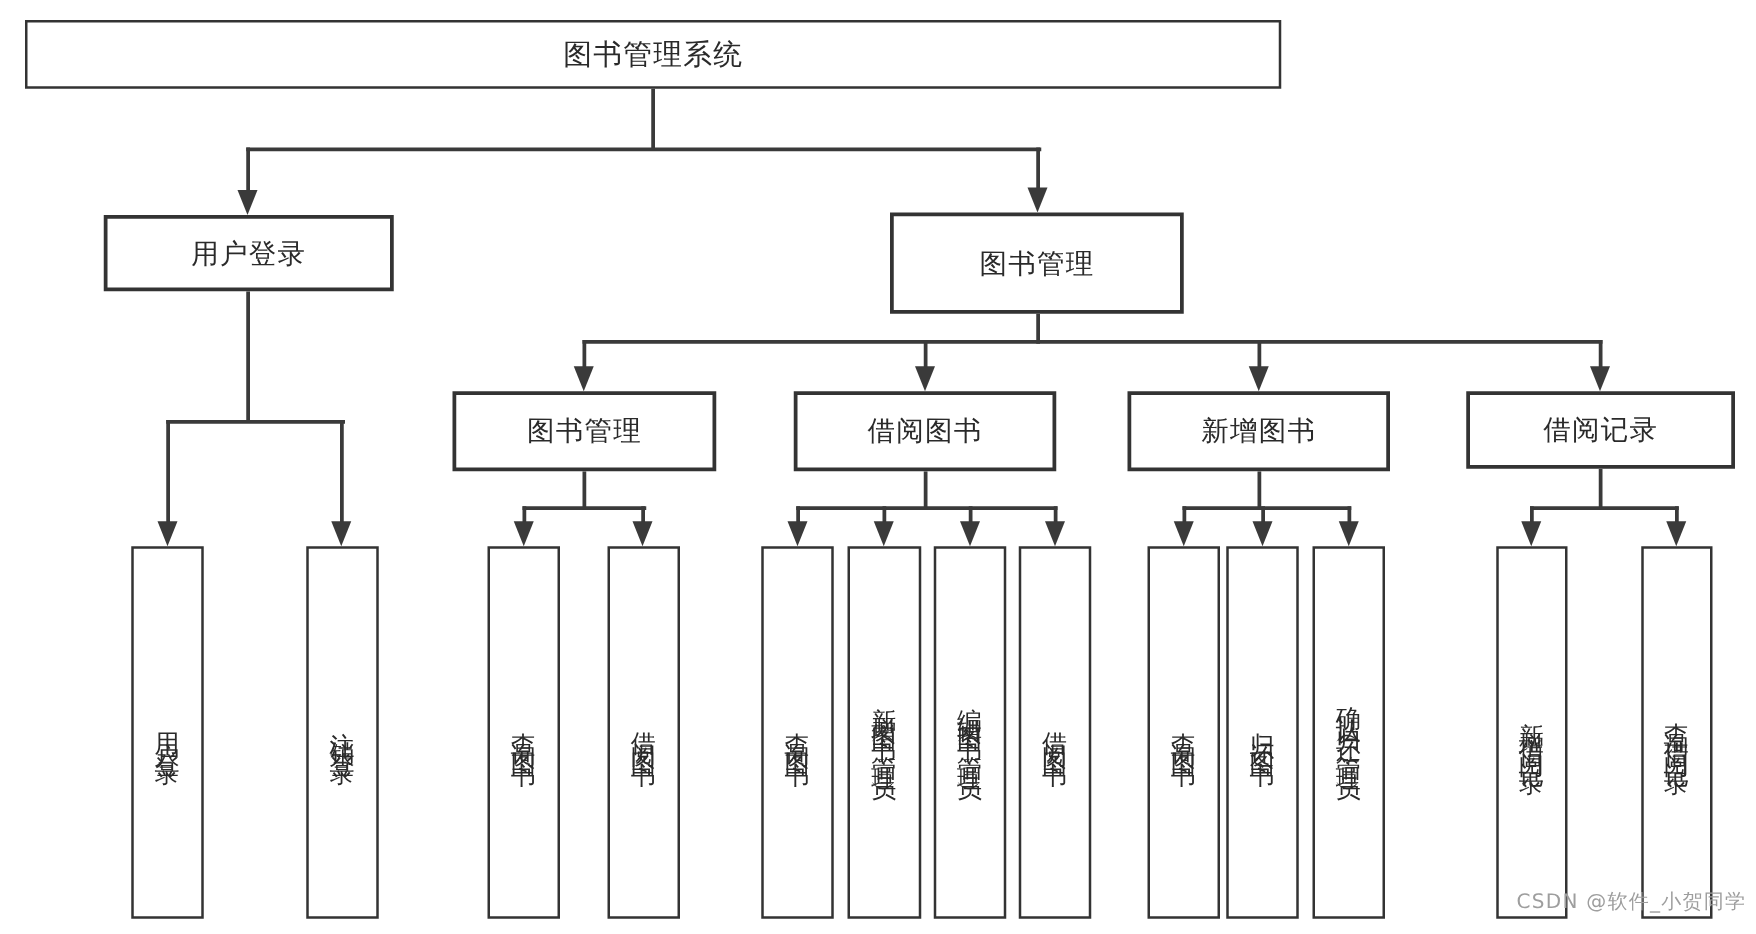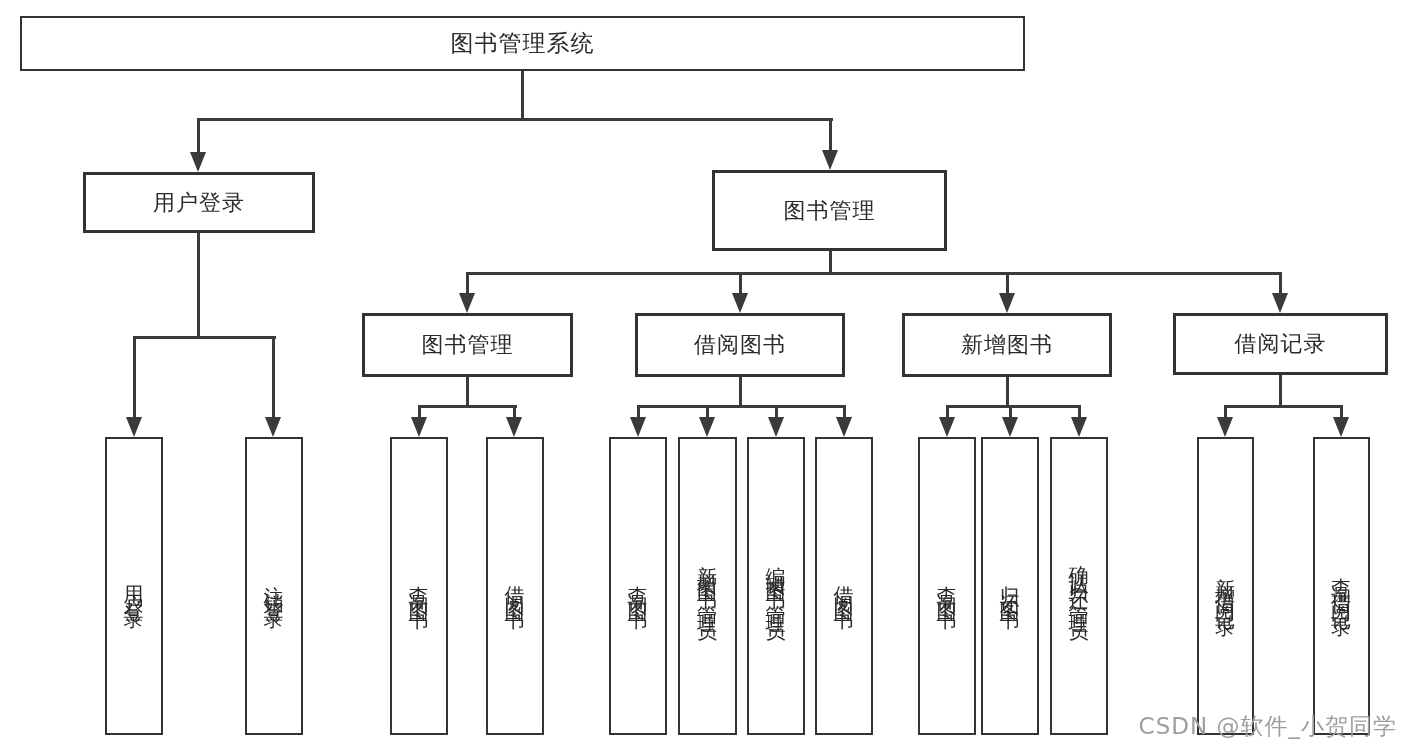--- a/index.html
+++ b/index.html
@@ -23,21 +23,21 @@
     font-size:20px; line-height:1; letter-spacing:8px;
   }
   .ln { position:absolute; background:#3a3a3a; }
   .ah {
     position:absolute; width:0; height:0;
     border-left:8px solid transparent; border-right:8px solid transparent;
     border-top:20px solid #3a3a3a;
   }
   .watermark {
     position:absolute; right:8px; top:711px;
-    font-size:23px; color:#9e9e9e; letter-spacing:1px;
+    font-size:16px; color:#9e9e9e; letter-spacing:1px;
     pointer-events:none;
   }
 </style>
 </head>
 <body>
 
 <div>
 
   <div class="ln" style="left:521px;top:69px;width:3px;height:51px"></div>
   <div class="ln" style="left:197px;top:118px;width:636px;height:3px"></div>

